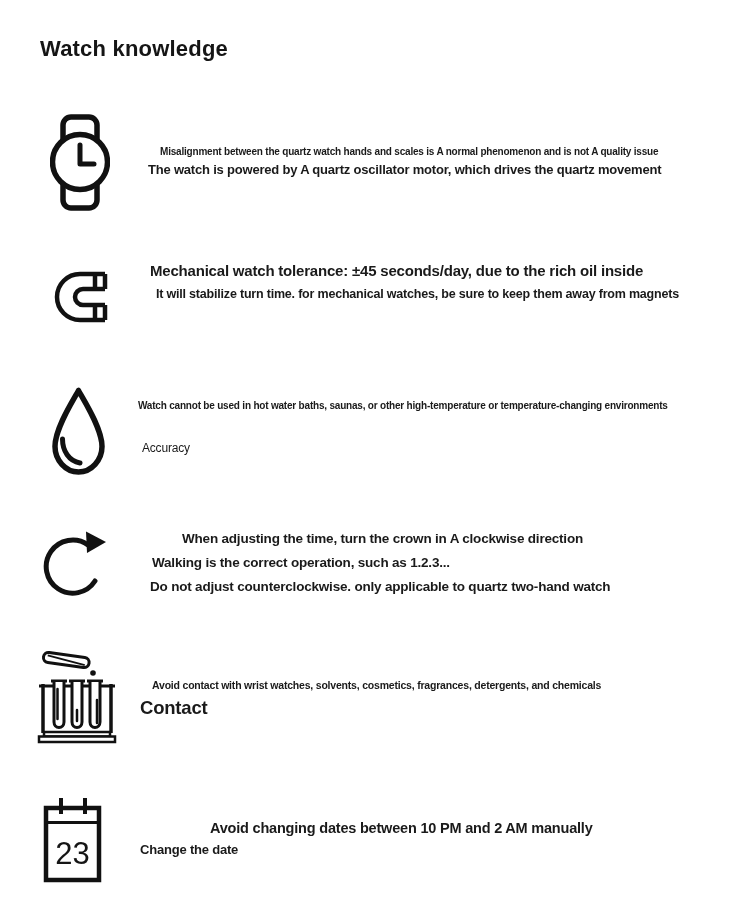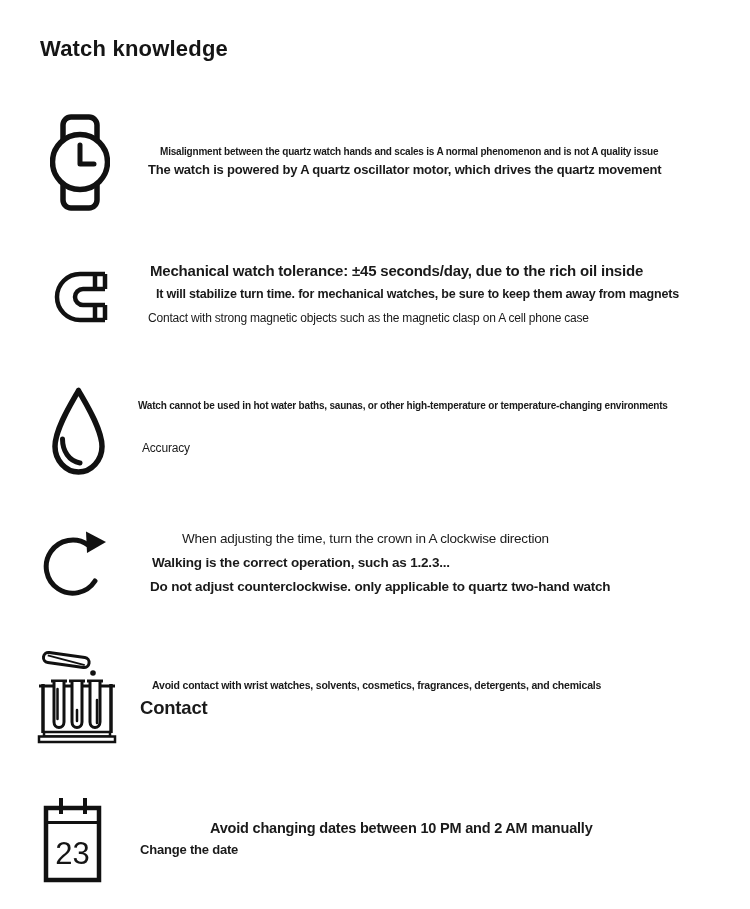--- a/index.html
+++ b/index.html
@@ -26,21 +26,21 @@
   .s2l3 { left:148px; top:311px; font-size:12px;   font-weight:400; }
 
   
   .i3   { left:50px;  top:386px; }
   .s3l1 { left:138px; top:400px; font-size:10px;   font-weight:700; }
   .s3l2 { left:152px; top:421px; font-size:11.5px; font-weight:700; }
   .s3l3 { left:142px; top:441px; font-size:12px; font-weight:400; }
 
   
   .i4   { left:42px;  top:528px; }
-  .s4l1 { left:182px; top:531px; font-size:13.5px; font-weight:400; }
+  .s4l1 { left:182px; top:531px; font-size:13.5px; font-weight:700; }
   .s4l2 { left:152px; top:555px; font-size:13.5px; font-weight:700; }
   .s4l3 { left:150px; top:579px; font-size:13.5px; font-weight:700; }
 
   
   .i5   { left:36px;  top:648px; }
   .s5l1 { left:152px; top:679px; font-size:10.5px; font-weight:700; }
   .s5l2 { left:140px; top:697px; font-size:18.5px; font-weight:700; }
 
   
   .i6   { left:42px;  top:795px;text-align:right; }
@@ -71,21 +71,20 @@
         <path d="M51 23 H29 A8 8 0 0 0 29 39 H51"></path>
         <line x1="51" y1="8" x2="51" y2="23"></line>
         <line x1="51" y1="39" x2="51" y2="54"></line>
         <line x1="41" y1="8" x2="41" y2="23"></line>
         <line x1="41" y1="39" x2="41" y2="54"></line>
       </g>
     </svg>
   </span>
   <p class="line s2l1">Mechanical watch tolerance: ±45 seconds/day, due to the rich oil inside</p>
   <p class="line s2l2">It will stabilize turn time. for mechanical watches, be sure to keep them away from magnets</p>
-  <p class="line s2l3">Contact with strong magnetic objects such as the magnetic clasp on A cell phone case</p>
 
   <span class="icon i3">
     <svg width="57" height="91" viewBox="0 0 57 91">
       <path d="M28.5 4.5 C24 13 5 42 5 60.5 C5 74 15.5 86 28.5 86 C41.5 86 52 74 52 60.5 C52 42 33 13 28.5 4.5 Z" fill="none" stroke="#111" stroke-width="5.5" stroke-linejoin="round"></path>
       <path d="M12.5 53 C12.5 65 19 75 30 77" fill="none" stroke="#111" stroke-width="5" stroke-linecap="round"></path>
     </svg>
   </span>
   <p class="line s3l1">Watch cannot be used in hot water baths, saunas, or other high-temperature or temperature-changing environments</p>
   <p class="line s3l3">Accuracy</p>
 

